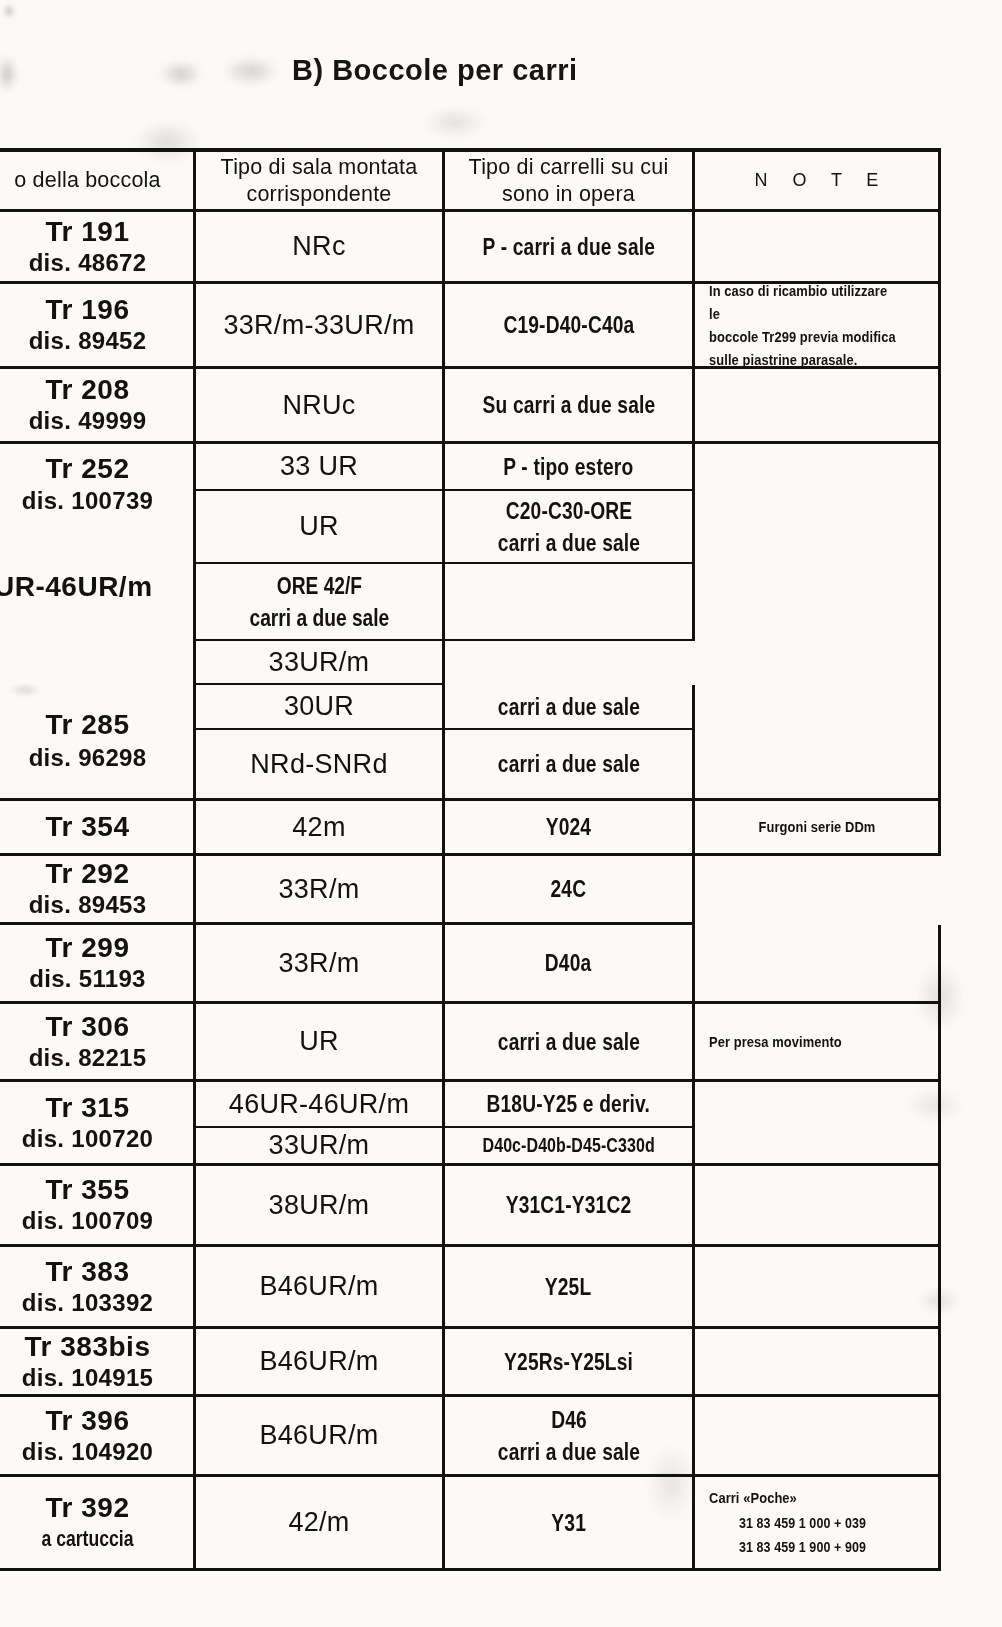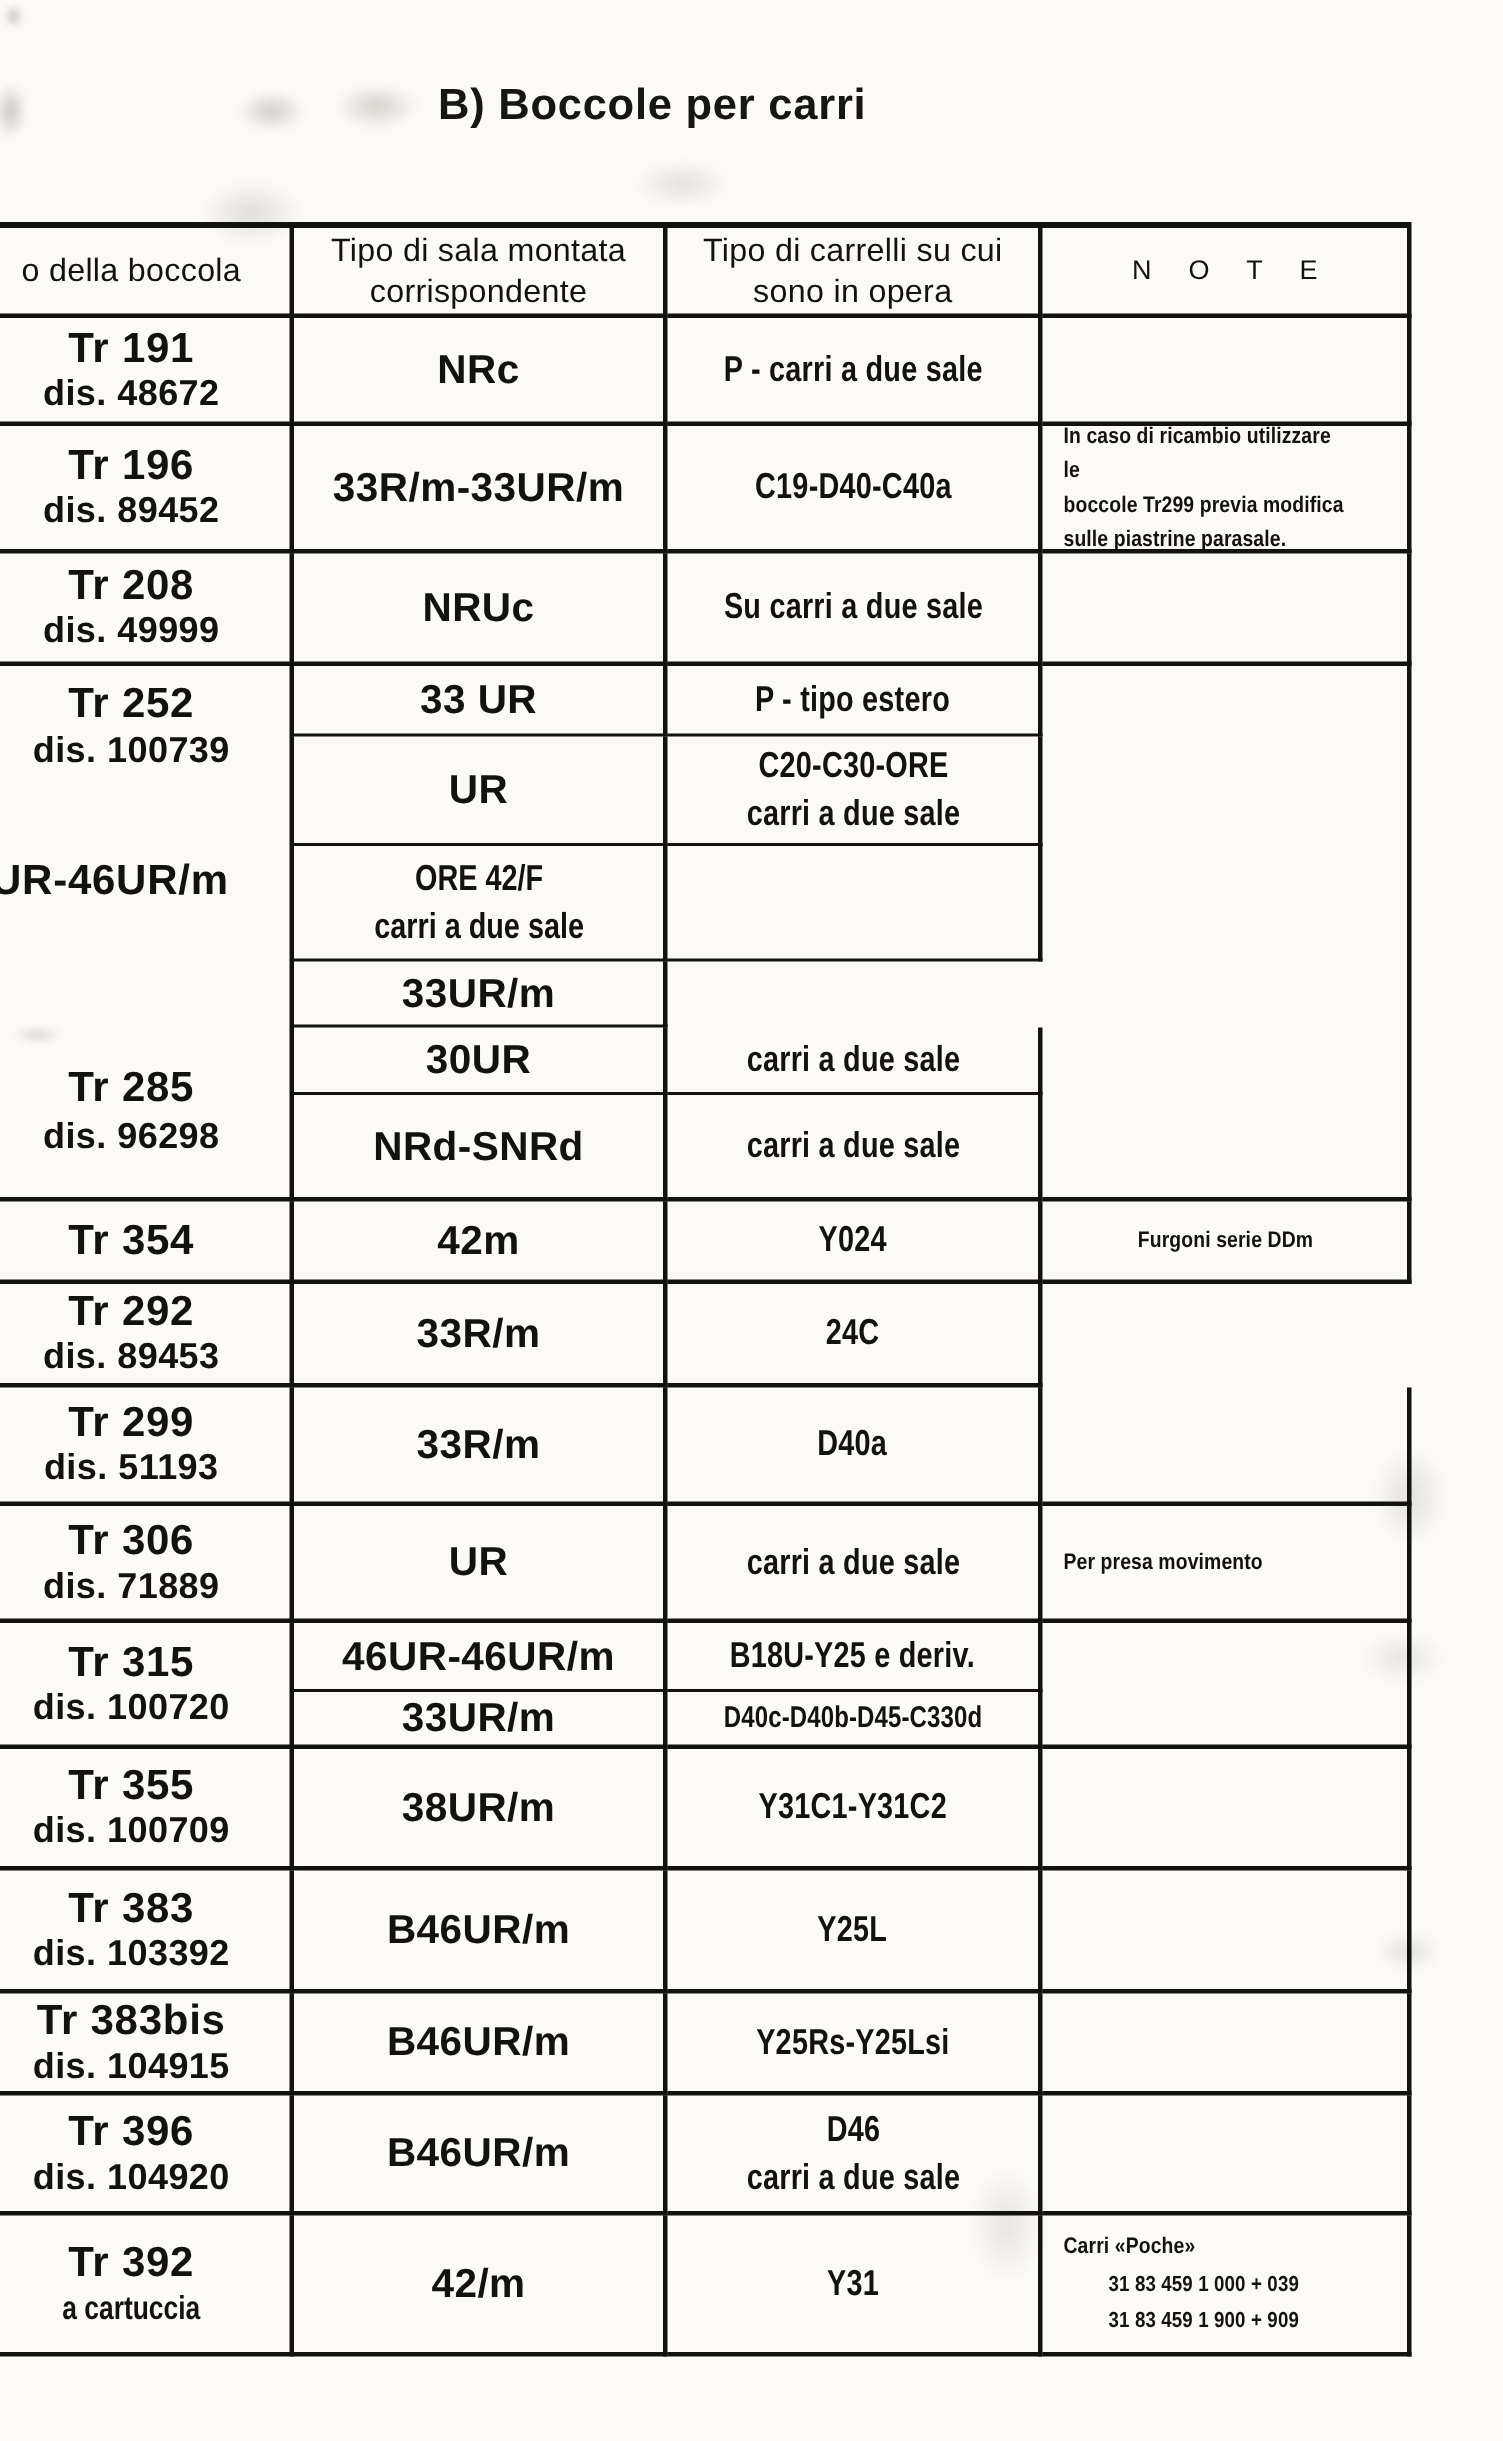--- a/index.html
+++ b/index.html
@@ -34,21 +34,21 @@
     overflow:hidden;
   }
   .bb2{border-bottom-width:2px;}
   
   .hd{font-size:21.5px;font-weight:400;line-height:1.22;text-align:center;white-space:pre-line;letter-spacing:0.2px;}
   .hd-note{font-size:18px;letter-spacing:0.55em;text-indent:0.55em;font-weight:400;}
   
   .tr1{font-size:28px;font-weight:700;line-height:1.1;letter-spacing:0.5px;}
   .dis{font-size:24px;font-weight:700;line-height:1.1;letter-spacing:0.3px;}
   
-  .v2{font-size:27px;font-weight:700;letter-spacing:0.3px;text-align:left;white-space:pre-line;line-height:1.2;}
+  .v2{font-size:27px;font-weight:400;letter-spacing:0.3px;text-align:left;white-space:pre-line;line-height:1.2;}
   
   .cond{display:inline-block;transform:scaleX(0.8);transform-origin:center;white-space:pre-line;text-align:center;}
   .v3{font-size:24px;font-weight:700;line-height:1.3;letter-spacing:0.2px;}
   .v3s{font-size:20px;font-weight:700;letter-spacing:0.1px;}
   .v2c{font-size:24px;font-weight:700;line-height:1.3;}
   .vcart{font-size:22px;font-weight:700;}
   
   .note{align-items:flex-start;padding:4px 8px 4px 14px;}
   .note-center{align-items:center;padding:4px 4px;}
   .nt{
@@ -223,21 +223,21 @@
   </div>
   <div class="c" style="grid-area:13/3">
     <span class="cond v3">D40a</span>
   </div>
   <div class="c note" style="grid-area:13/4">
     <span class="nt"></span>
   </div>
 
   <div class="c" style="grid-area:14/1">
     <span class="tr1">Tr 306</span>
-    <span class="dis">dis. 71889</span>
+    <span class="dis">dis. 82215</span>
   </div>
   <div class="c" style="grid-area:14/2">
     <span class="v2">UR</span>
   </div>
   <div class="c" style="grid-area:14/3">
     <span class="cond v3">carri a due sale</span>
   </div>
   <div class="c note" style="grid-area:14/4">
     <span class="nt">Per presa movimento</span>
   </div>

